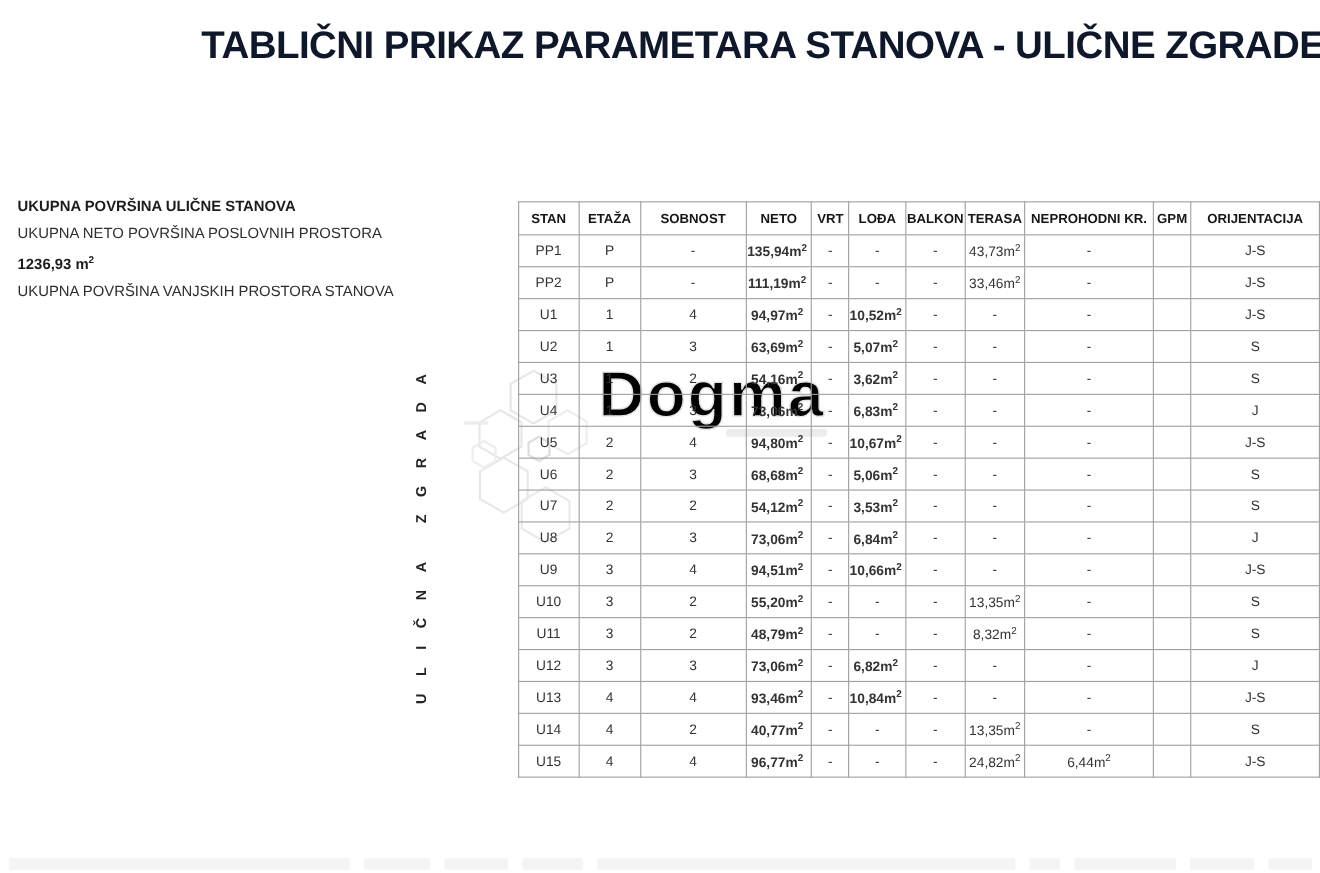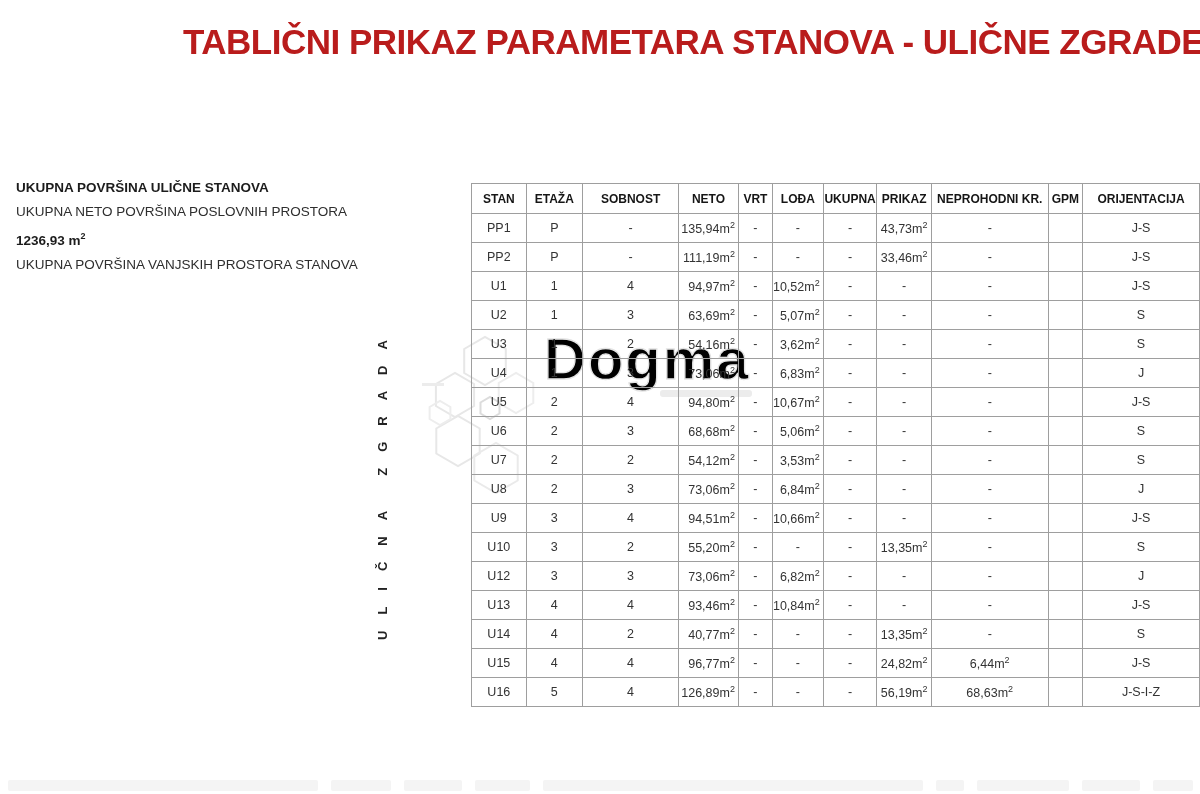--- a/index.html
+++ b/index.html
@@ -3,21 +3,21 @@
 <meta charset="utf-8">
 <style>
   html,body{margin:0;padding:0;}
   body{
     width:1200px;height:794px;position:relative;overflow:hidden;
     background:#ffffff;font-family:"Liberation Sans",sans-serif;
     -webkit-font-smoothing:antialiased;
   }
   .page-title{
     position:absolute;left:183px;top:22px;width:1000px;
-    text-align:center;font-size:35px;font-weight:bold;color:#b91c1c;
+    text-align:center;font-size:35px;font-weight:bold;color:#0f172a;
     letter-spacing:-0.5px;white-space:nowrap;
   }
   
   .summary{position:absolute;left:16px;top:176px;width:400px;color:#2e2e2e;}
   .sum-line{font-size:13.5px;line-height:24.2px;white-space:nowrap;}
   .sum-line.bold{font-weight:bold;color:#1c1c1c;}
   .sum-line sup{font-size:9px;}
   
   .vlabel-wrap{position:absolute;left:384px;top:292px;width:34px;height:352px;}
   .vlabel-wrap span{
@@ -36,21 +36,21 @@
   .wm-dash{position:absolute;left:-6px;top:50px;width:22px;height:3px;background:#ececec;}
   
   .table-wrap{position:absolute;left:443px;top:183px;z-index:2;margin-left:28px;}
   table{border-collapse:collapse;table-layout:fixed;}
   th,td{
     border:1px solid #9e9e9e;overflow:hidden;white-space:nowrap;
     text-align:center;vertical-align:middle;padding:0;
   }
   th{height:29px;font-size:12px;font-weight:bold;color:#161616;}
   td{height:28px;font-size:12.5px;color:#333;}
-  td.num{text-align:right;padding-right:3px;}
+  td.num{text-align:center;padding-right:3px;font-weight:bold;}
   td sup,th sup{font-size:9px;}
   
   .bottom-strip{position:absolute;left:8px;bottom:3px;height:11px;display:flex;gap:13px;z-index:0;}
   .bottom-strip .blk{background:#f4f4f4;height:11px;border-radius:2px;}
 </style>
 </head>
 <body>
 
 <div class="page-title">TABLIČNI PRIKAZ PARAMETARA STANOVA - ULIČNE ZGRADE</div>
 
@@ -96,22 +96,22 @@
         <col style="width: 120px;">
       </colgroup>
     <thead>
         <tr id="tbl-head">
           <th>STAN</th>
           <th>ETAŽA</th>
           <th>SOBNOST</th>
           <th>NETO</th>
           <th>VRT</th>
           <th>LOĐA</th>
-          <th>UKUPNA</th>
-          <th>PRIKAZ</th>
+          <th>BALKON</th>
+          <th>TERASA</th>
           <th>NEPROHODNI KR.</th>
           <th>GPM</th>
           <th>ORIJENTACIJA</th>
         </tr>
       </thead>
     <tbody id="tbl-body">
         <tr>
           <td>PP1</td>
           <td>P</td>
           <td>-</td>
@@ -261,20 +261,33 @@
           <td class="num">55,20m<sup>2</sup></td>
           <td>-</td>
           <td>-</td>
           <td>-</td>
           <td>13,35m<sup>2</sup></td>
           <td>-</td>
           <td></td>
           <td>S</td>
         </tr>
         <tr>
+          <td>U11</td>
+          <td>3</td>
+          <td>2</td>
+          <td class="num">48,79m<sup>2</sup></td>
+          <td>-</td>
+          <td>-</td>
+          <td>-</td>
+          <td>8,32m<sup>2</sup></td>
+          <td>-</td>
+          <td></td>
+          <td>S</td>
+        </tr>
+        <tr>
           <td>U12</td>
           <td>3</td>
           <td>3</td>
           <td class="num">73,06m<sup>2</sup></td>
           <td>-</td>
           <td class="num">6,82m<sup>2</sup></td>
           <td>-</td>
           <td>-</td>
           <td>-</td>
           <td></td>
@@ -311,33 +324,20 @@
           <td>4</td>
           <td>4</td>
           <td class="num">96,77m<sup>2</sup></td>
           <td>-</td>
           <td>-</td>
           <td>-</td>
           <td>24,82m<sup>2</sup></td>
           <td>6,44m<sup>2</sup></td>
           <td></td>
           <td>J-S</td>
-        </tr>
-        <tr>
-          <td>U16</td>
-          <td>5</td>
-          <td>4</td>
-          <td class="num">126,89m<sup>2</sup></td>
-          <td>-</td>
-          <td>-</td>
-          <td>-</td>
-          <td>56,19m<sup>2</sup></td>
-          <td>68,63m<sup>2</sup></td>
-          <td></td>
-          <td>J-S-I-Z</td>
         </tr>
       </tbody>
   </table>
 </div>
 
 <div class="bottom-strip" id="bstrip">
     <div class="blk" style="width: 310px;"></div>
     <div class="blk" style="width: 60px;"></div>
     <div class="blk" style="width: 58px;"></div>
     <div class="blk" style="width: 55px;"></div>

